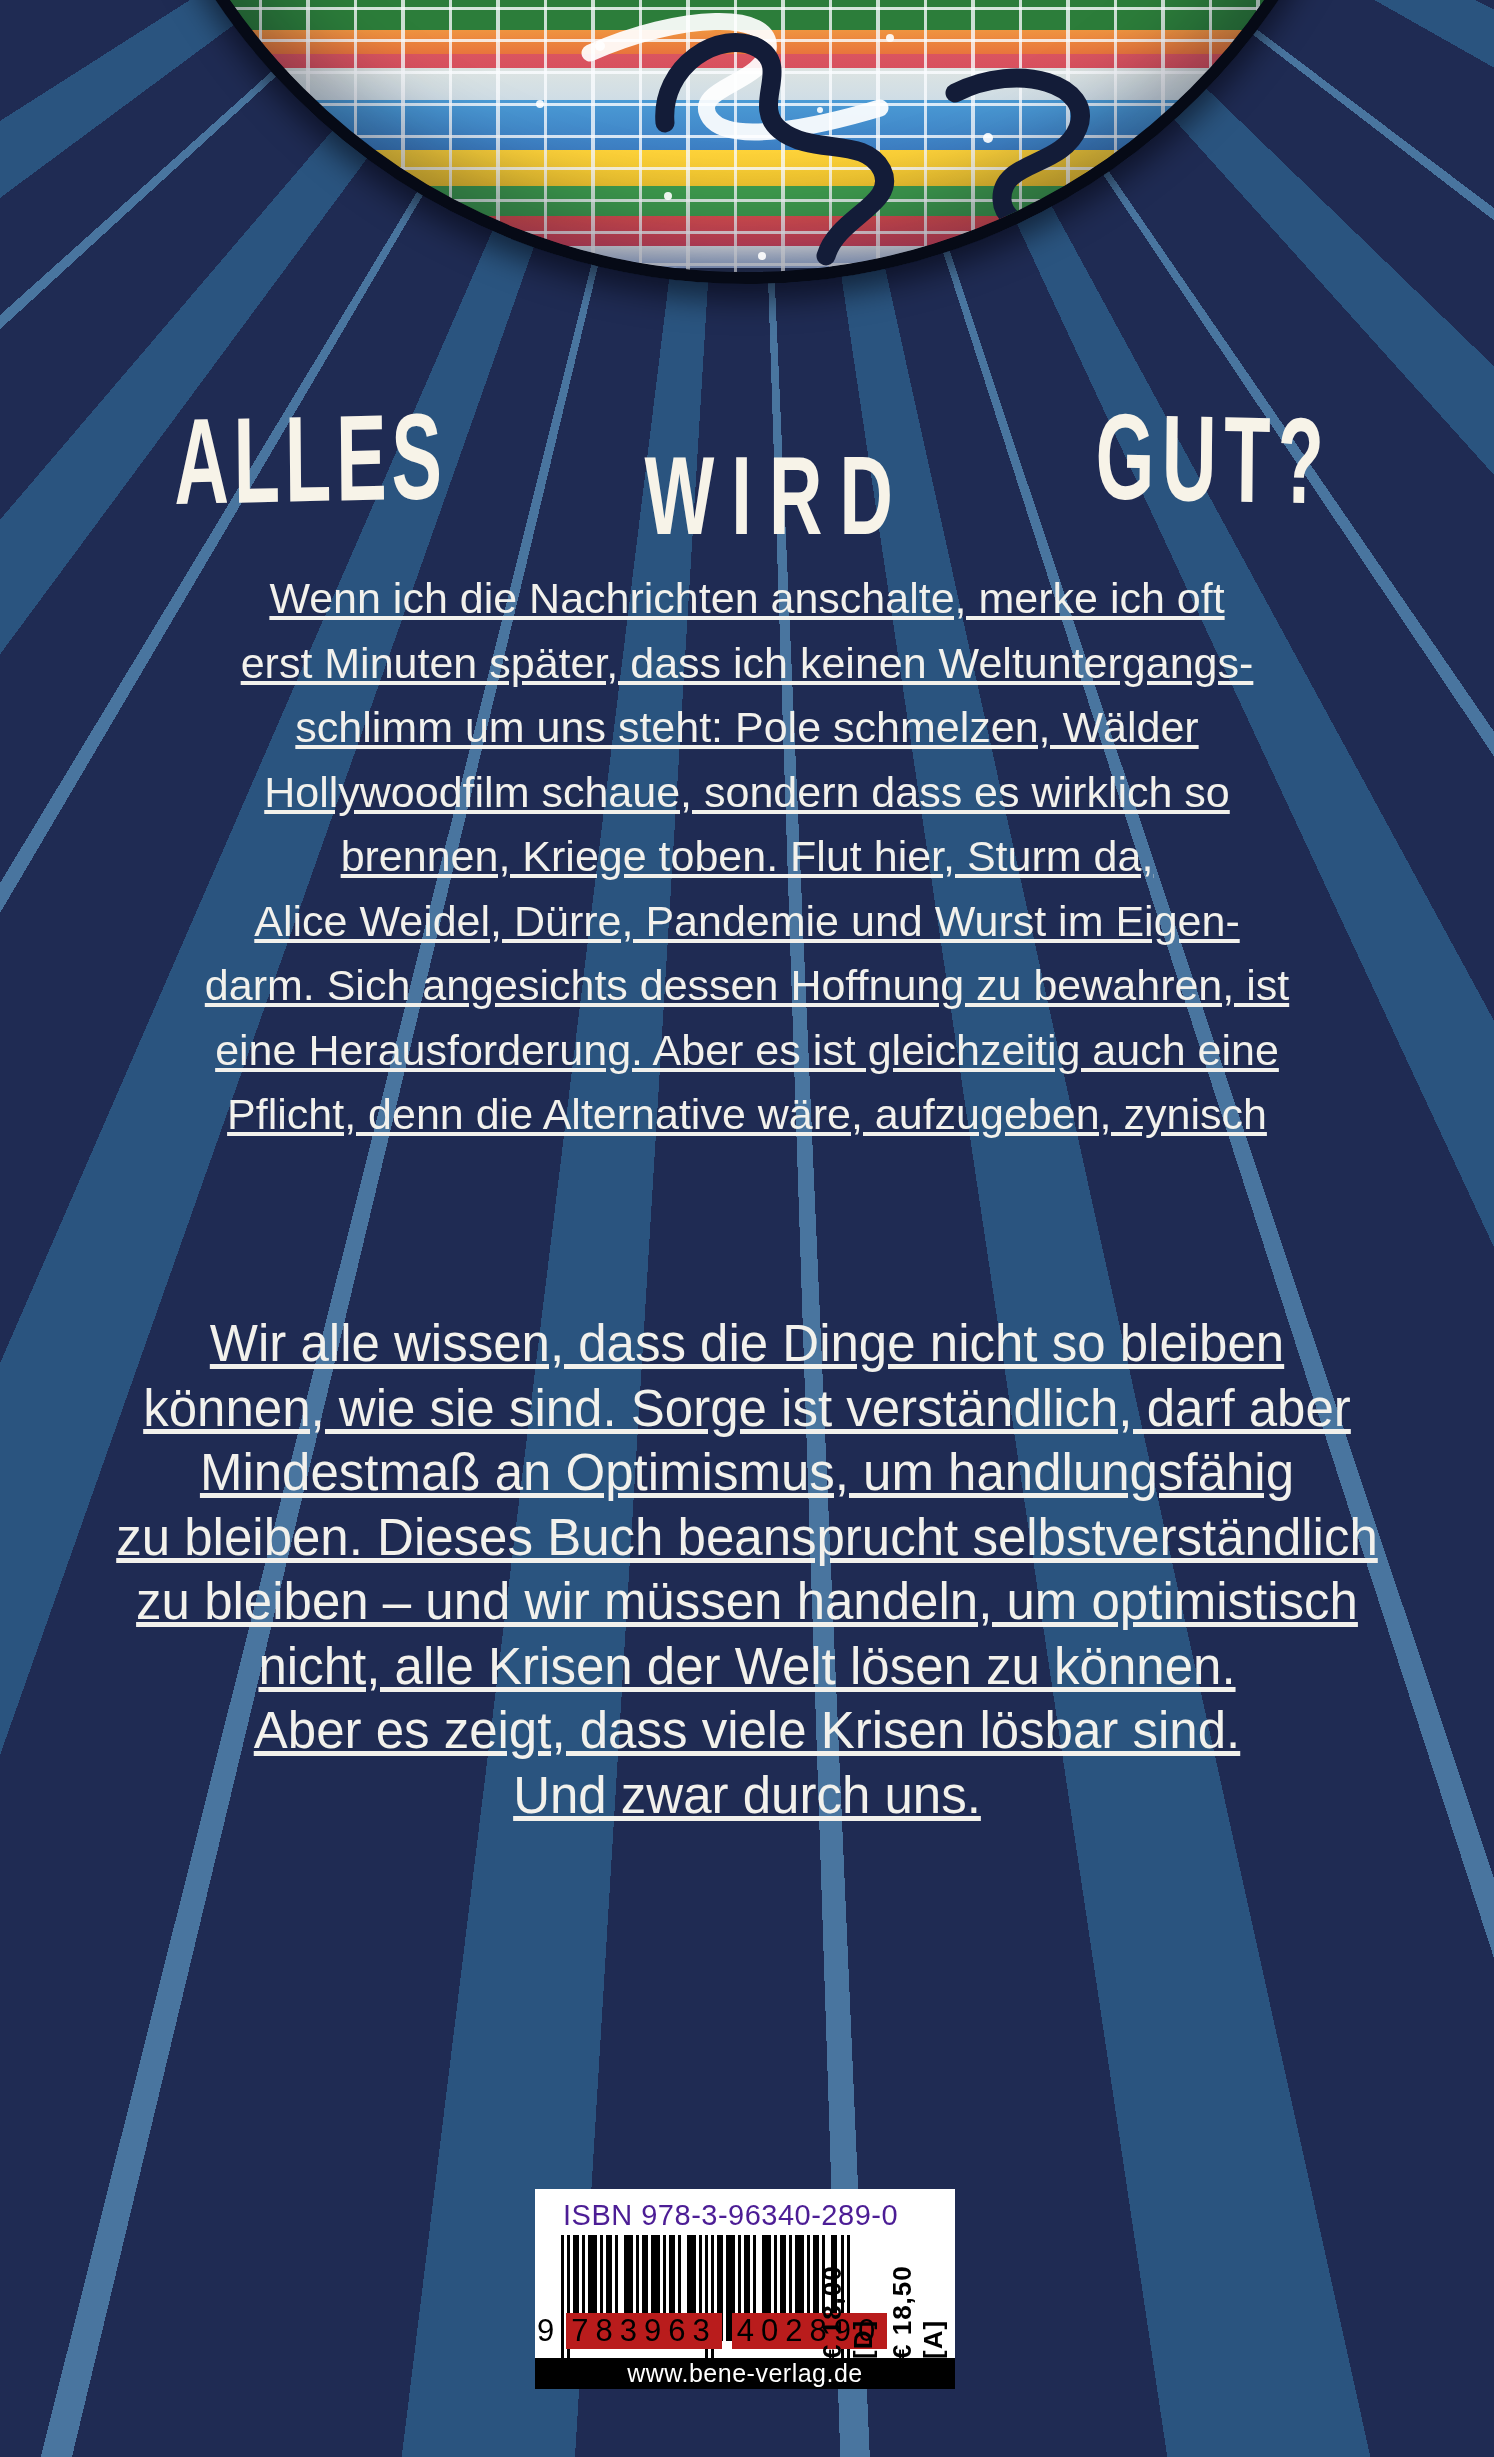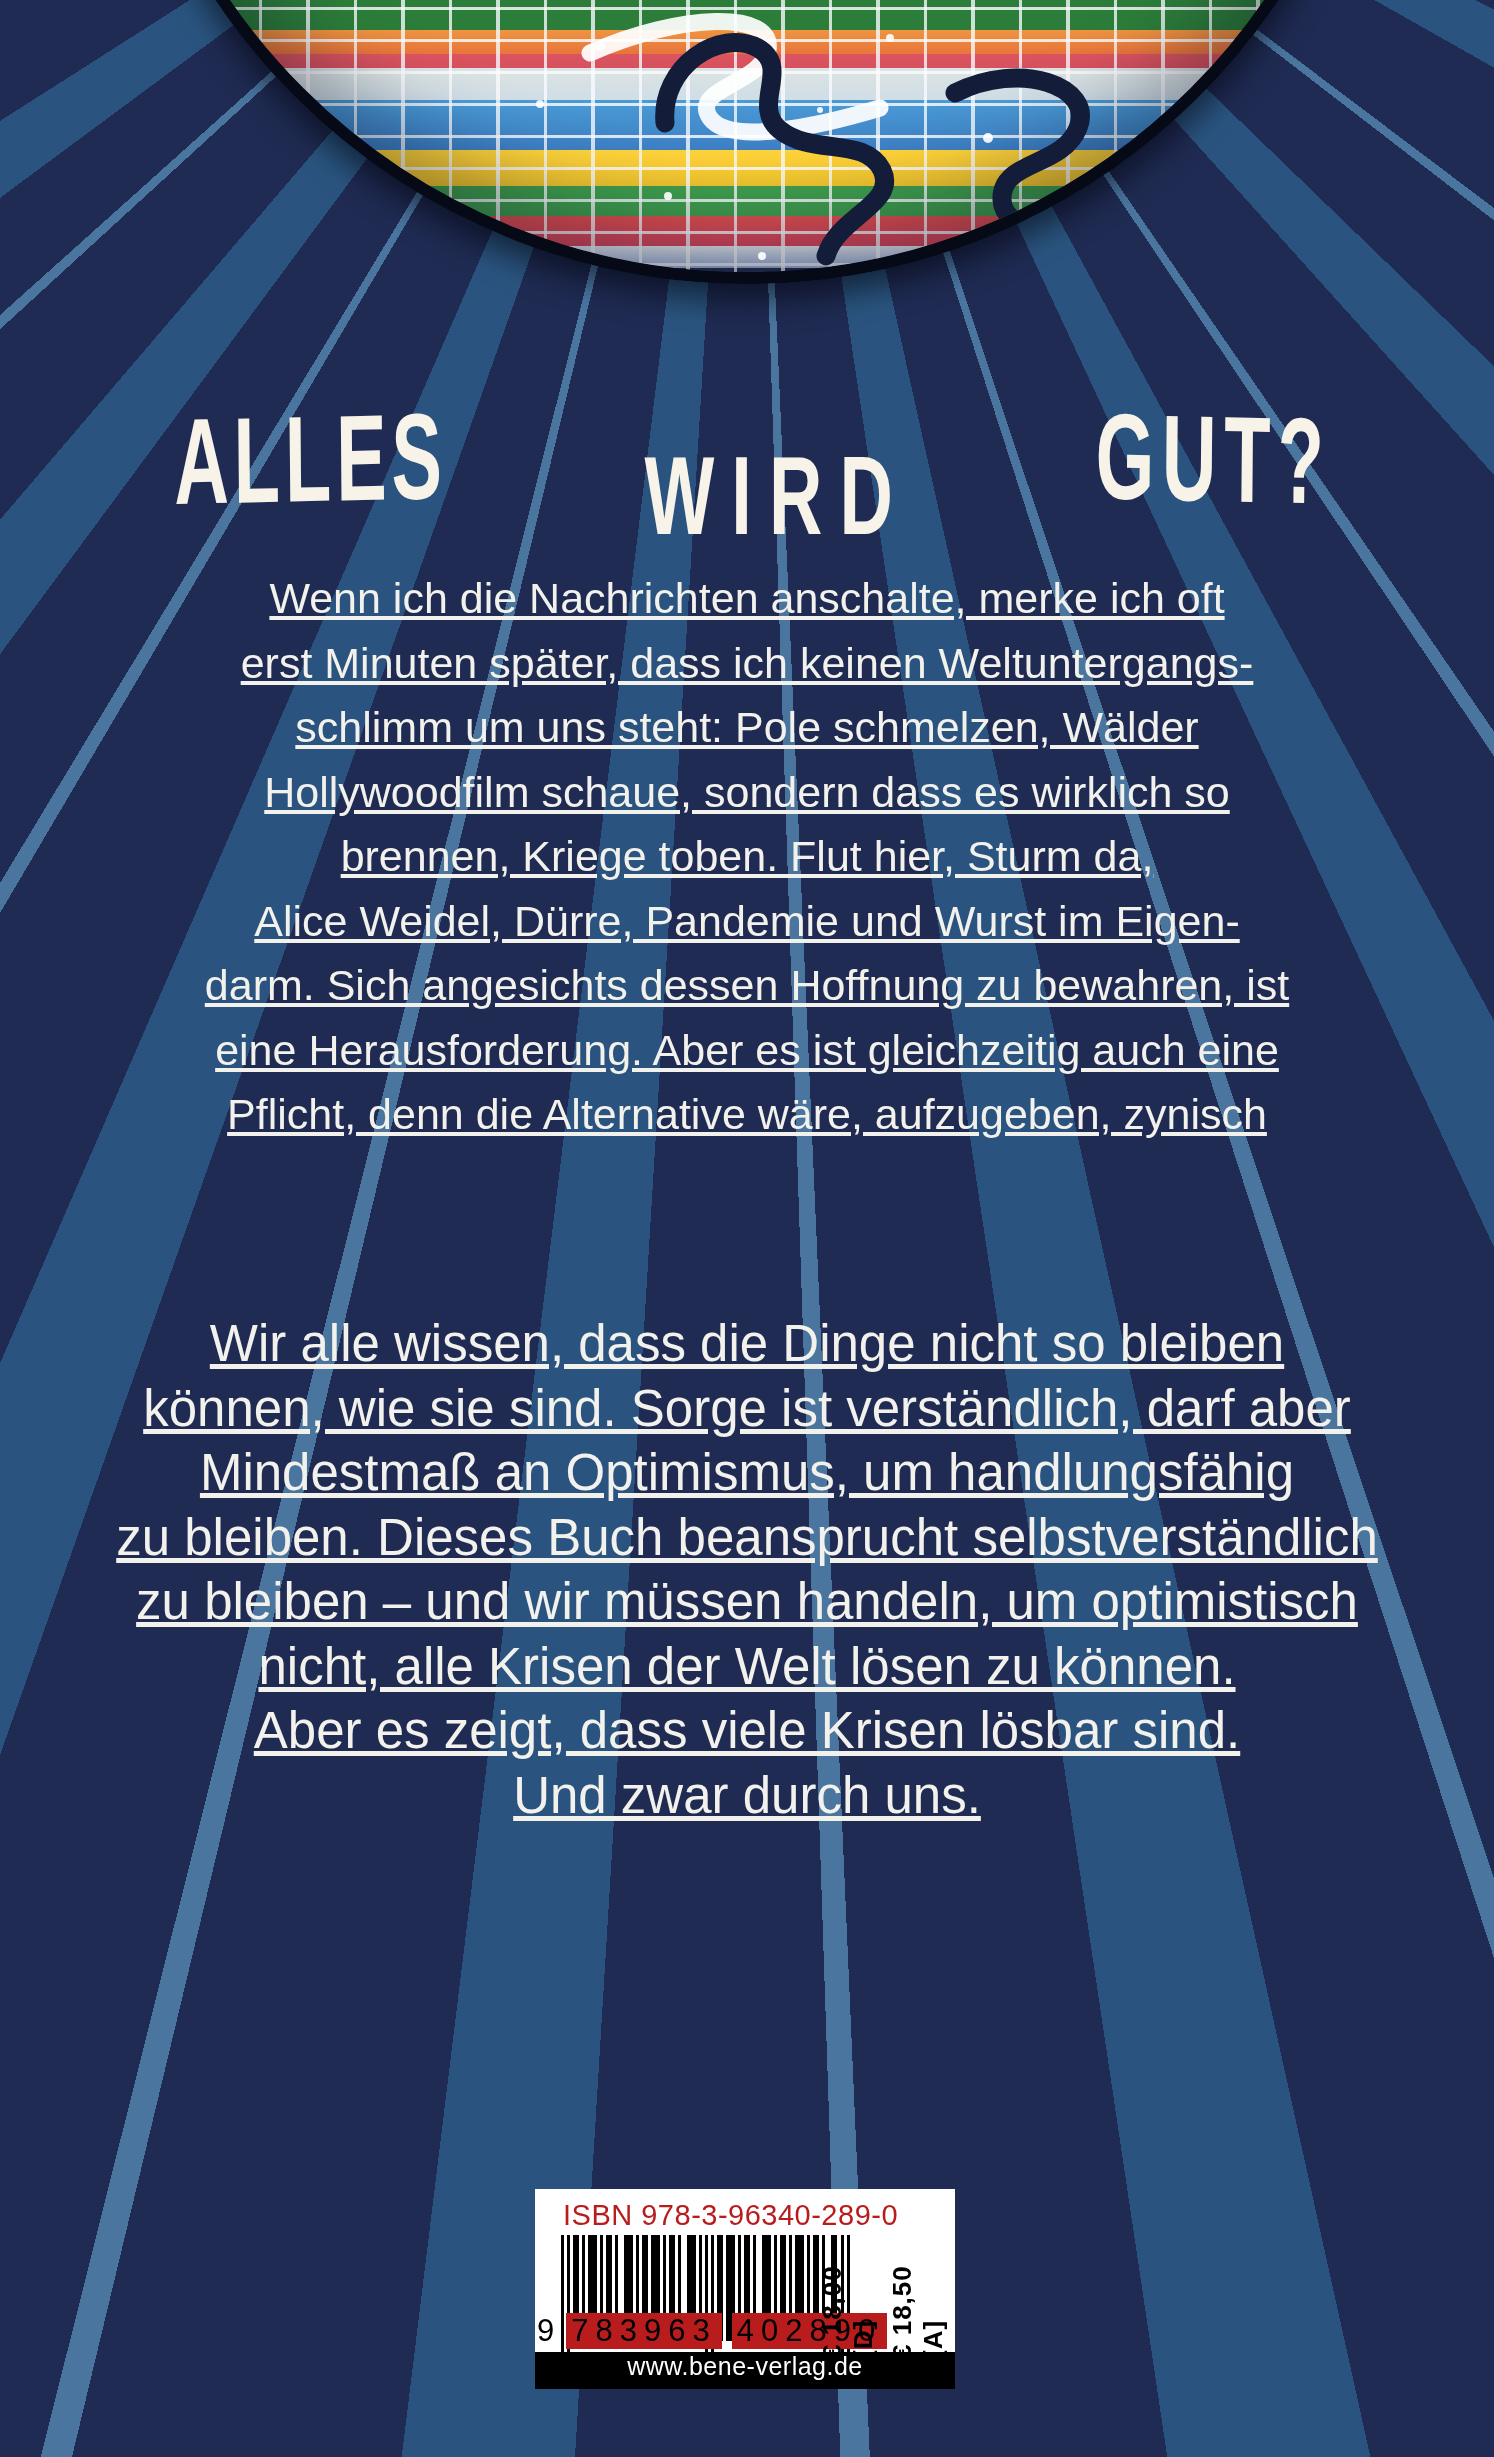--- a/index.html
+++ b/index.html
@@ -75,36 +75,36 @@
   .title .w3{transform:scaleX(.62) rotate(0.8deg);letter-spacing:12px;}
 
   
   .blurb{position:absolute;left:70px;right:70px;text-align:center;color:#f2f1ec;}
   .p1{top:566px;font-size:43px;line-height:64.5px;}
   .p2{top:1312px;font-size:51px;line-height:64.5px;}
   .blurb .line{white-space:nowrap;text-decoration:underline;}
 
   
   .isbn-box{position:absolute;left:535px;top:2189px;width:420px;height:200px;background:#fff;}
-  .isbn-line{margin:10px 0 0 28px;font-size:29px;color:#b91c1c;letter-spacing:.5px;}
+  .isbn-line{margin:10px 0 0 28px;font-size:29px;color:#4c1d95;letter-spacing:.5px;}
   .barcode{position:absolute;left:26px;top:46px;}
   .barcode-digits{
     position:absolute;left:2px;top:124px;display:flex;align-items:flex-start;gap:10px;
     font-size:31px;color:#000;
   }
   .barcode-digits .grp{background:#b91c1c;padding:0 5px;letter-spacing:7px;}
   .barcode-digits .lead{background:transparent;padding-right:2px;letter-spacing:0;}
   .prices{position:absolute;right:6px;top:34px;height:136px;display:flex;gap:8px;}
   .prices span{
     writing-mode:vertical-rl;transform:rotate(180deg);
     font-size:26px;font-weight:700;color:#000;letter-spacing:1px;
   }
   .site-strip{
-    position:absolute;left:0;right:0;bottom:0;height:37px;background:#000;
-    display:flex;justify-content:center;
+    position:absolute;left:0;right:0;bottom:0;height:31px;background:#000;
+    display:flex;align-items:center;justify-content:center;
   }
   .site-strip span{color:#fff;font-size:25px;letter-spacing:.5px;}
 </style>
 </head>
 <body>
 
 <div class="page">
 
   <div></div>
 

